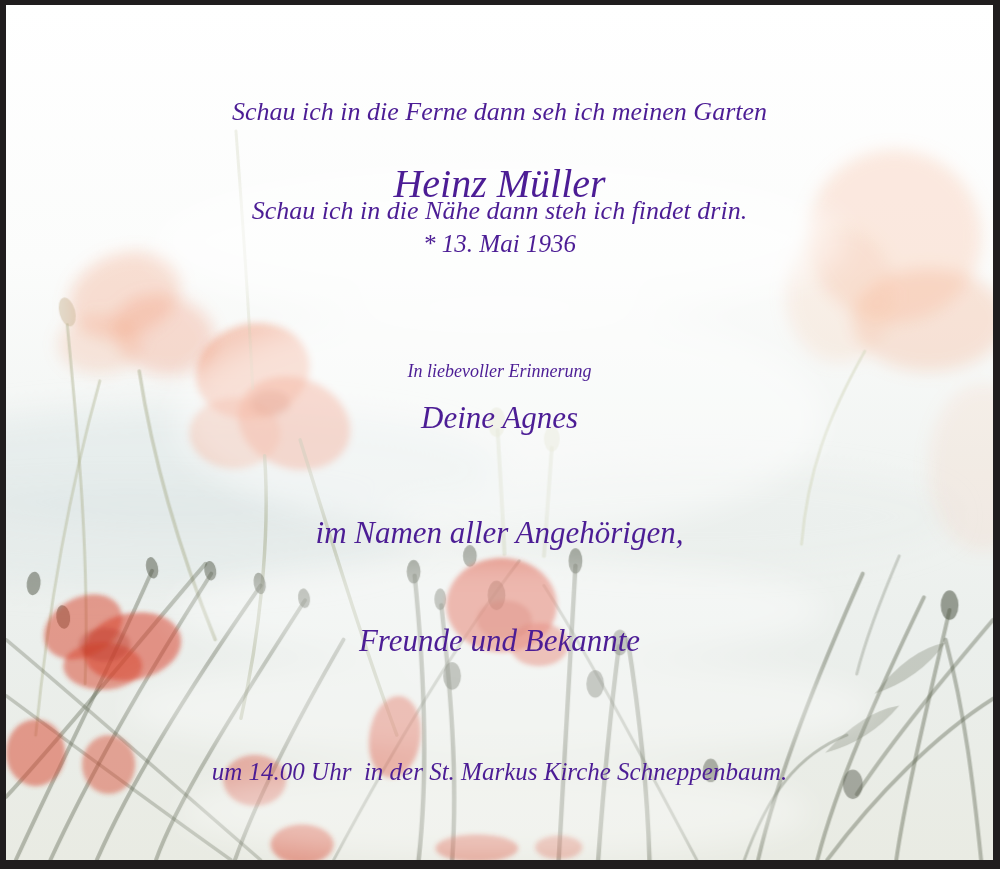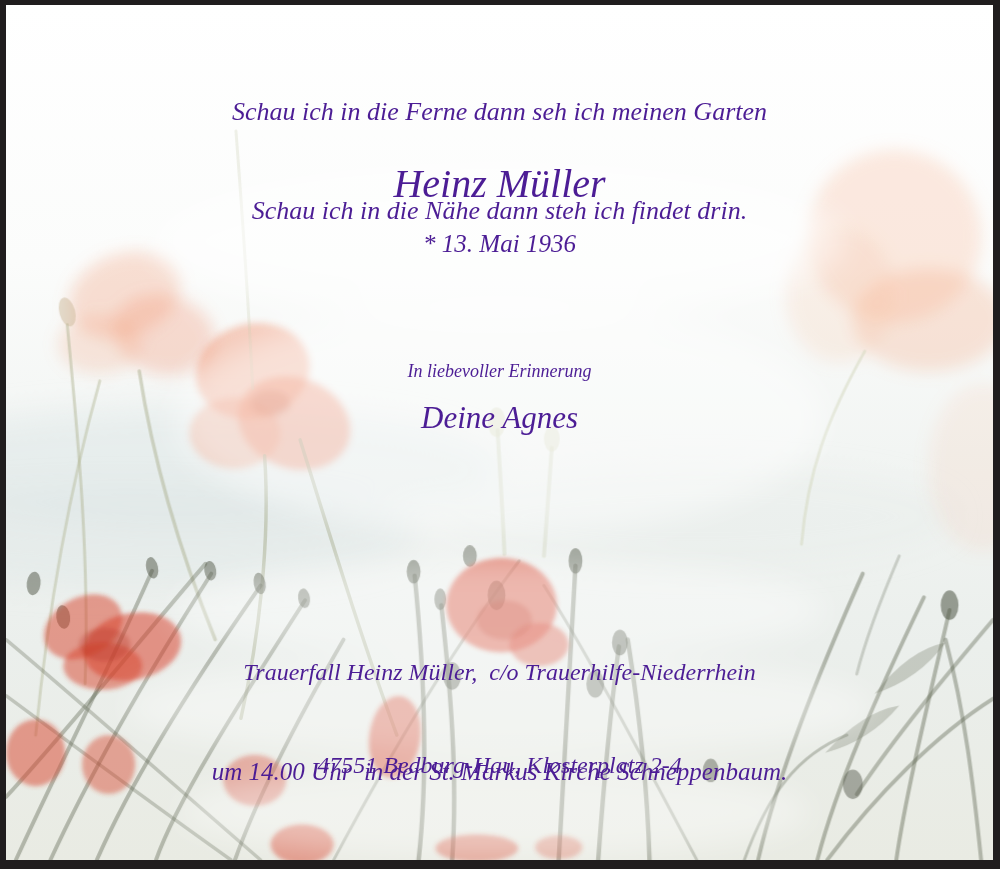--- a/index.html
+++ b/index.html
@@ -196,25 +196,25 @@
   <div class="txt name">Heinz Müller</div>
 
   <div class="txt dates">
     <span>* 13. Mai 1936</span>
   </div>
 
   <div class="txt remembrance">In liebevoller Erinnerung</div>
 
   <div class="txt mourner">Deine Agnes</div>
 
-
-  <div class="txt contact">
-    <div>Trauerfall Heinz Müller,  c/o Trauerhilfe-Niederrhein</div>
-    <div>47551 Bedburg-Hau, Klosterplatz 2-4</div>
-  </div>
+  <div class="txt onbehalf">
+    <div>im Namen aller Angehörigen,</div>
+    <div>Freunde und Bekannte</div>
+  </div>
+
 
   <div class="txt service">
     <div>um 14.00 Uhr  in der St. Markus Kirche Schneppenbaum.</div>
   </div>
 
   <div class="txt burial">
     <div>Die Beisetzung findet auf Wunsch des Verstorbenen</div>
     
   </div>
 </div>

